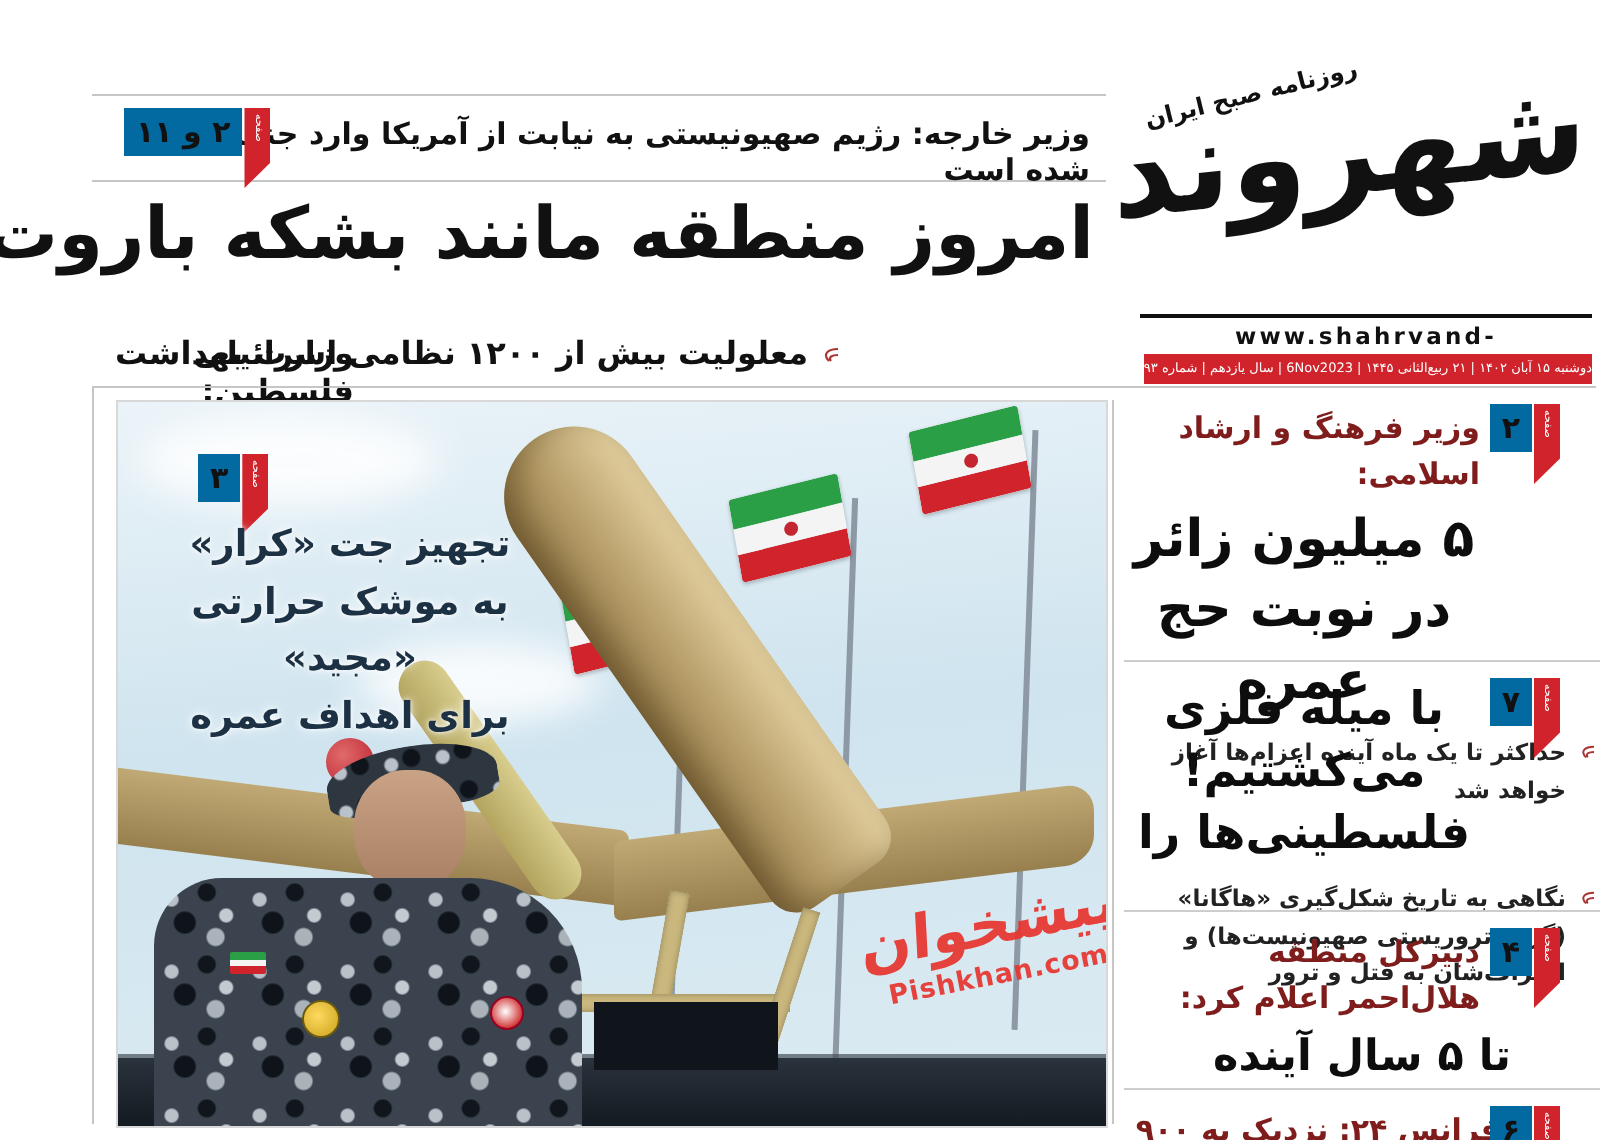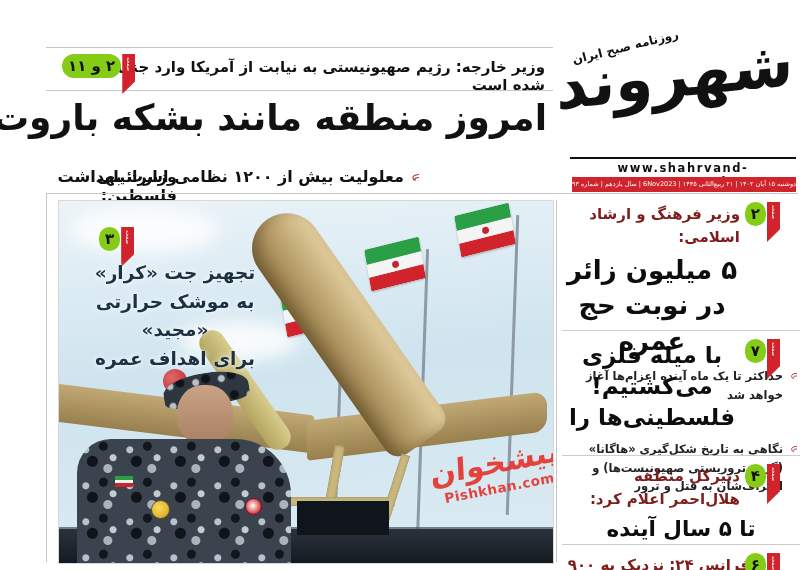--- a/index.html
+++ b/index.html
@@ -15,22 +15,22 @@
         font-size:62px;font-weight:bold;letter-spacing:-4px;line-height:1;
         transform:rotate(-6deg) skewX(-6deg);}
   #website{position:absolute;right:2px;top:151px;width:226px;border-top:2px solid #111;
            padding-top:2px;direction:ltr;text-align:center;font-size:11.5px;font-weight:bold;
            letter-spacing:1.6px;}
   #dateline{position:absolute;right:2px;top:171px;width:224px;height:15px;background:#d0232b;
             color:#fff;font-size:6.5px;line-height:15px;text-align:center;direction:rtl;
             white-space:nowrap;overflow:hidden;}
   
   .badge{display:flex;direction:ltr;align-items:flex-start;}
-  .badge-num{background:#84cc16;color:#111;font-weight:bold;font-size:15px;line-height:24px;
-             padding:0 6px;height:24px;border-radius:12px;}
+  .badge-num{background:#0369a1;color:#111;font-weight:bold;font-size:15px;line-height:24px;
+             padding:0 6px;height:24px;}
   .badge-ribbon{width:13px;height:40px;background:#d0232b;margin-left:1px;
                 clip-path:polygon(0 0,100% 0,100% 68%,0 100%);
                 display:flex;justify-content:center;}
   .badge-ribbon span{writing-mode:vertical-rl;color:#fff;font-size:5.5px;letter-spacing:.5px;
                      margin-top:3px;}
   
   #topstory{position:absolute;left:46px;top:47px;width:507px;}
   #topstory .topline{position:absolute;left:0;top:0;width:100%;height:1px;background:#c6c6c6;}
   #topstory .midline{position:absolute;left:0;top:43px;width:100%;height:1px;background:#c6c6c6;}
   #top-kicker{position:absolute;right:8px;top:11px;font-size:15px;font-weight:bold;direction:rtl;}

